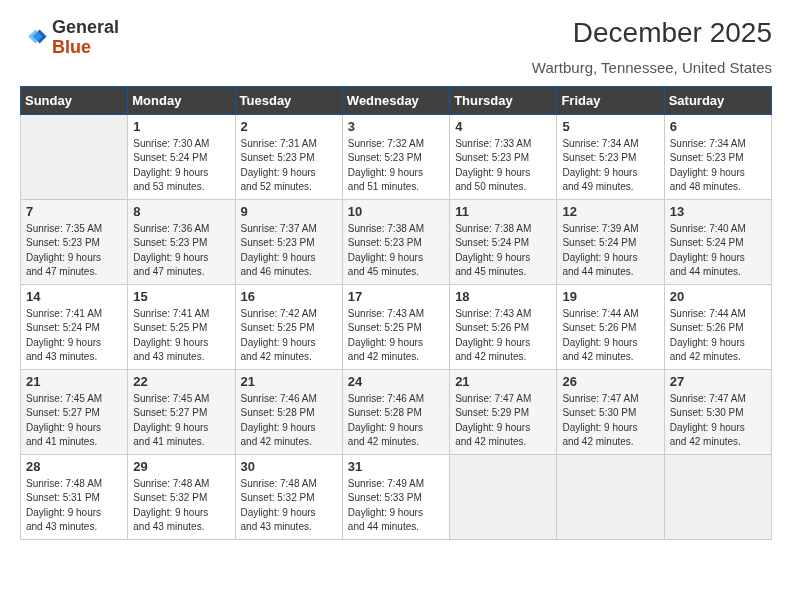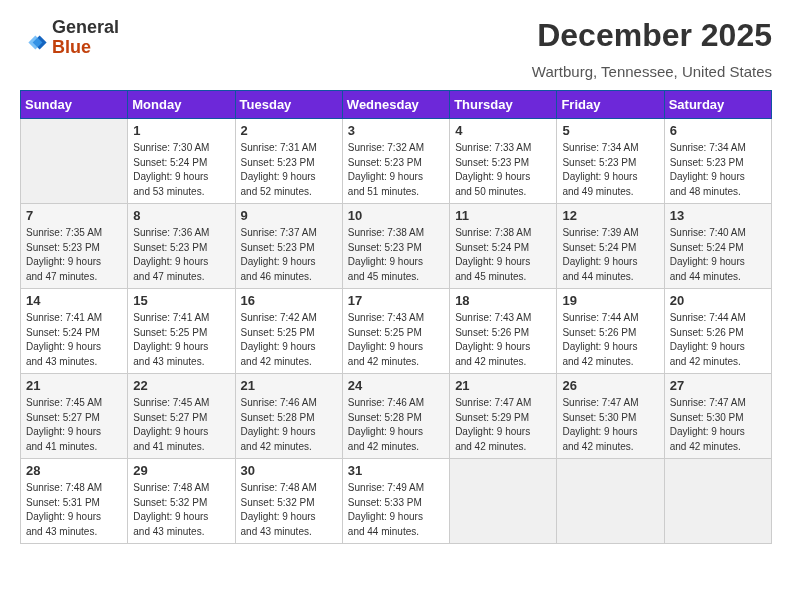--- a/index.html
+++ b/index.html
@@ -13,55 +13,55 @@
       padding: 18px 20px 18px 20px;
     }
     .header {
       display: flex;
       align-items: flex-start;
       justify-content: space-between;
       margin-bottom: 10px;
     }
     .logo {
       display: flex;
-      align-items: flex-end;
+      align-items: center;
       gap: 4px;
     }
     .logo-text {
       font-size: 18px;
       font-weight: bold;
       line-height: 1.1;
     }
     .logo-general { color: #333; }
     .logo-blue { color: #c2410c; }
     .logo-icon {
       width: 28px;
       height: 28px;
     }
     .title-block {
       text-align: right;
     }
     .month-title {
-      font-size: 32px;
-      font-weight: bold;
+      font-size: 28px;
+      font-weight: normal;
       color: #333;
       line-height: 1.1;
     }
     .location {
       font-size: 15px;
       color: #555;
       margin-top: 10px;
     }
     table {
       width: 100%;
       border-collapse: collapse;
       font-size: 11px;
     }
     thead th {
-      background-color: #6d28d9;
+      background-color: #404040;
       color: #fff;
       padding: 6px 4px;
       text-align: left;
       font-size: 13px;
       font-weight: bold;
       border: 1px solid #1155a0;
     }
     tbody td {
       border: 1px solid #ccc;
       vertical-align: top;

